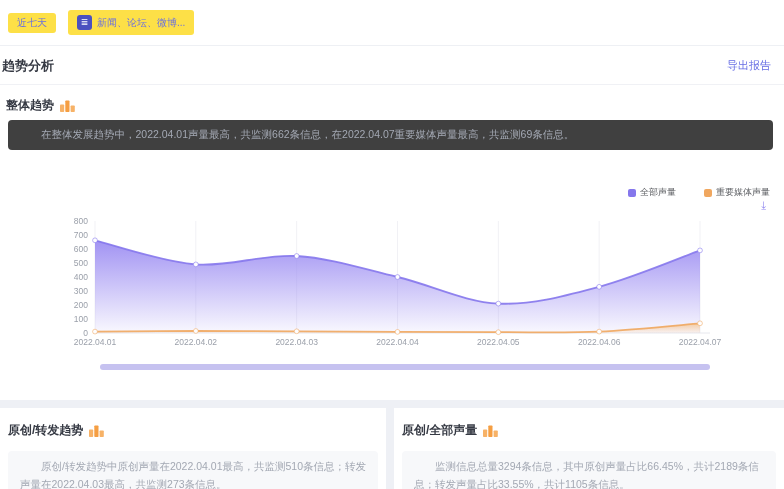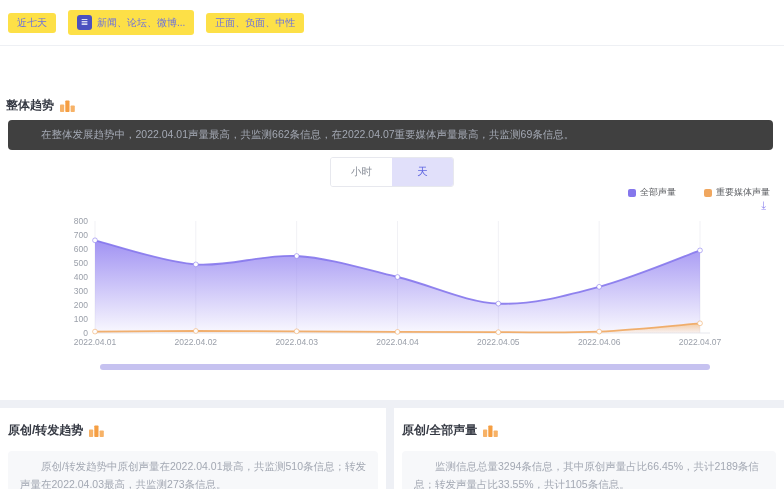--- a/index.html
+++ b/index.html
@@ -65,42 +65,39 @@
 <div id="app">
 
   <div class="topbar">
     <div class="chip">
       <span>近七天</span>
     </div>
     <div class="chip">
       <span class="chip-icon">≣</span>
       <span>新闻、论坛、微博...</span>
     </div>
-    <div class="chip">
-      <span>正面、负面、中性</span>
-    </div>
   </div>
 
   <div class="panel">
+    <div class="panel-header">
+      <span class="panel-title">趋势分析</span>
+      <span class="export-link">导出报告</span>
+    </div>
 
     <div class="section-title-row" style="top:50px;">
       <span class="section-title">整体趋势</span>
       <svg class="podium-icon" viewBox="0 0 15 13">
         <rect x="0" y="5.5" width="4.2" height="7.5" rx="0.8" fill="#f7b267"></rect>
         <rect x="5.3" y="1.5" width="4.2" height="11.5" rx="0.8" fill="#f59e42"></rect>
         <rect x="10.6" y="6.5" width="4.2" height="6.5" rx="0.8" fill="#f7b267"></rect>
       </svg>
     </div>
 
     <div class="summary-box" style="top:73px;">在整体发展趋势中，2022.04.01声量最高，共监测662条信息，在2022.04.07重要媒体声量最高，共监测69条信息。</div>
 
-    <div class="toggle-group">
-      <div class="toggle-btn">小时</div>
-      <div class="toggle-btn selected">天</div>
-    </div>
 
     <div class="legend">
       <div class="legend-item">
         <span class="legend-swatch" style="background: rgb(133, 119, 236);"></span>
         <span class="legend-label">全部声量</span>
       </div>
       <div class="legend-item">
         <span class="legend-swatch" style="background: rgb(240, 167, 95);"></span>
         <span class="legend-label">重要媒体声量</span>
       </div>

